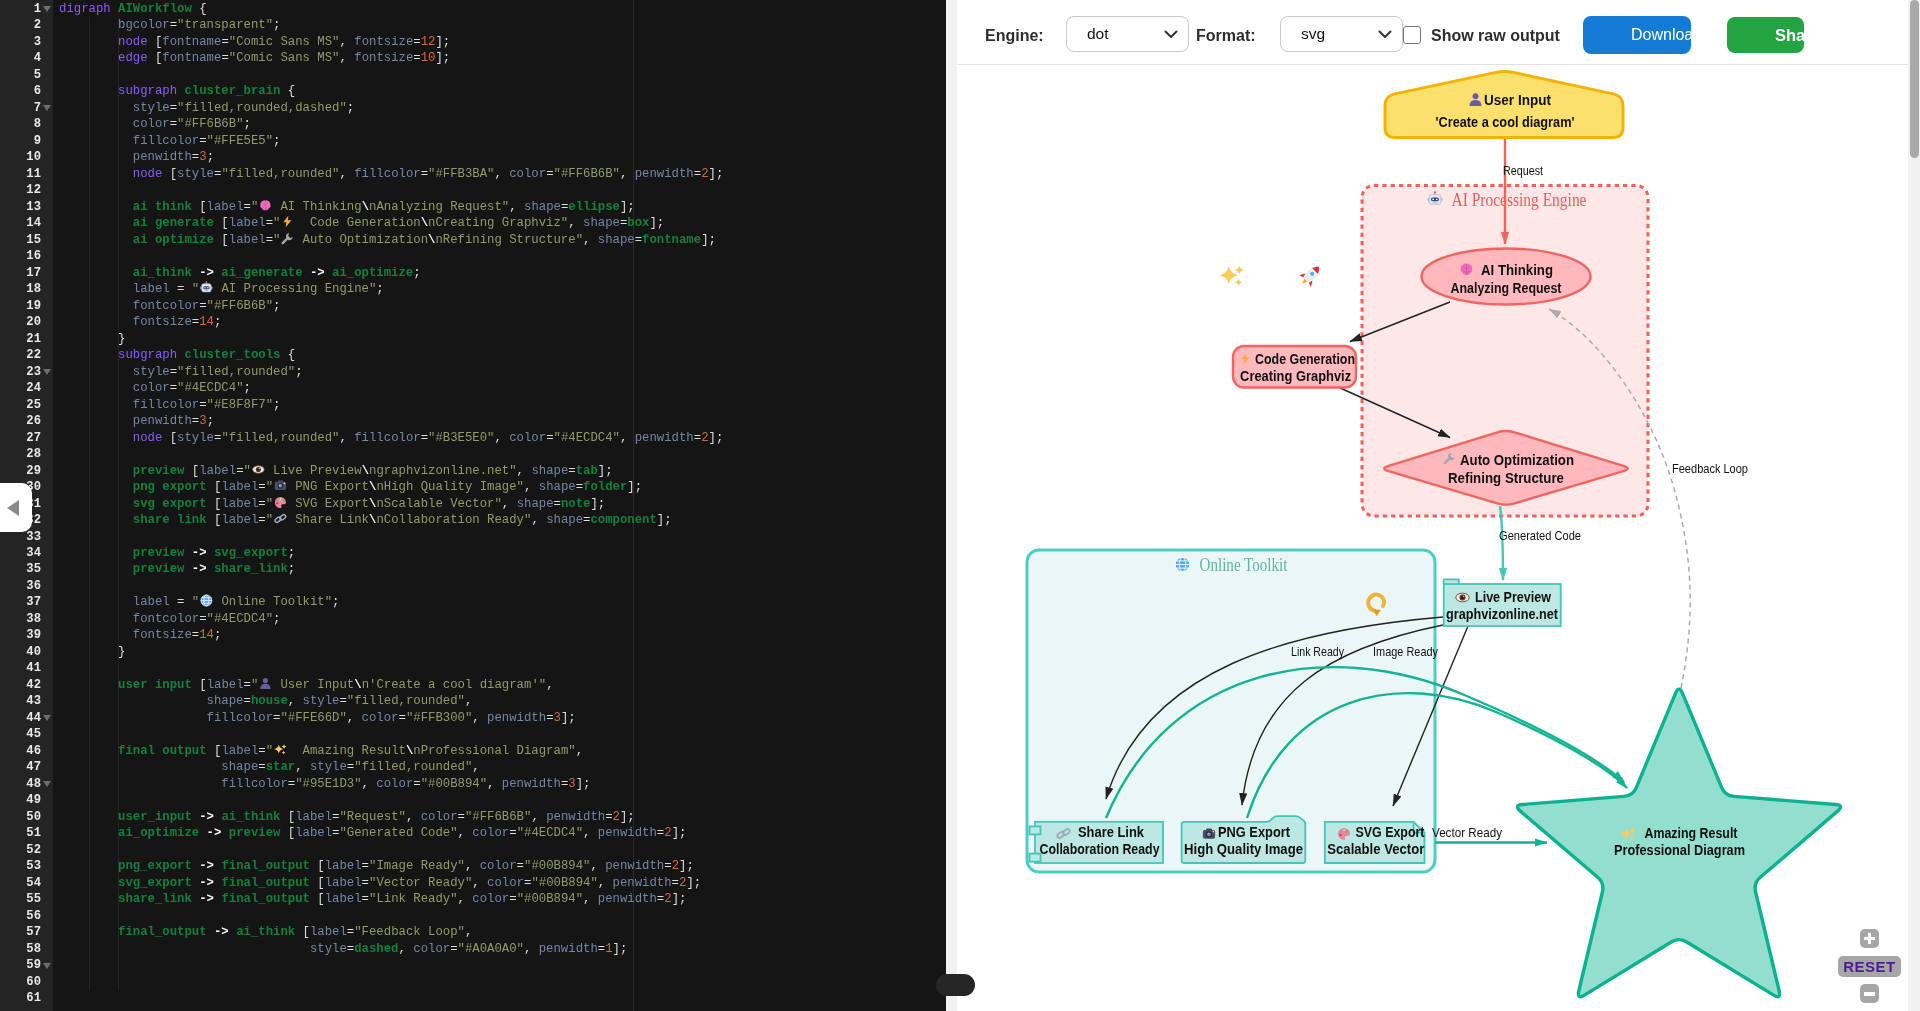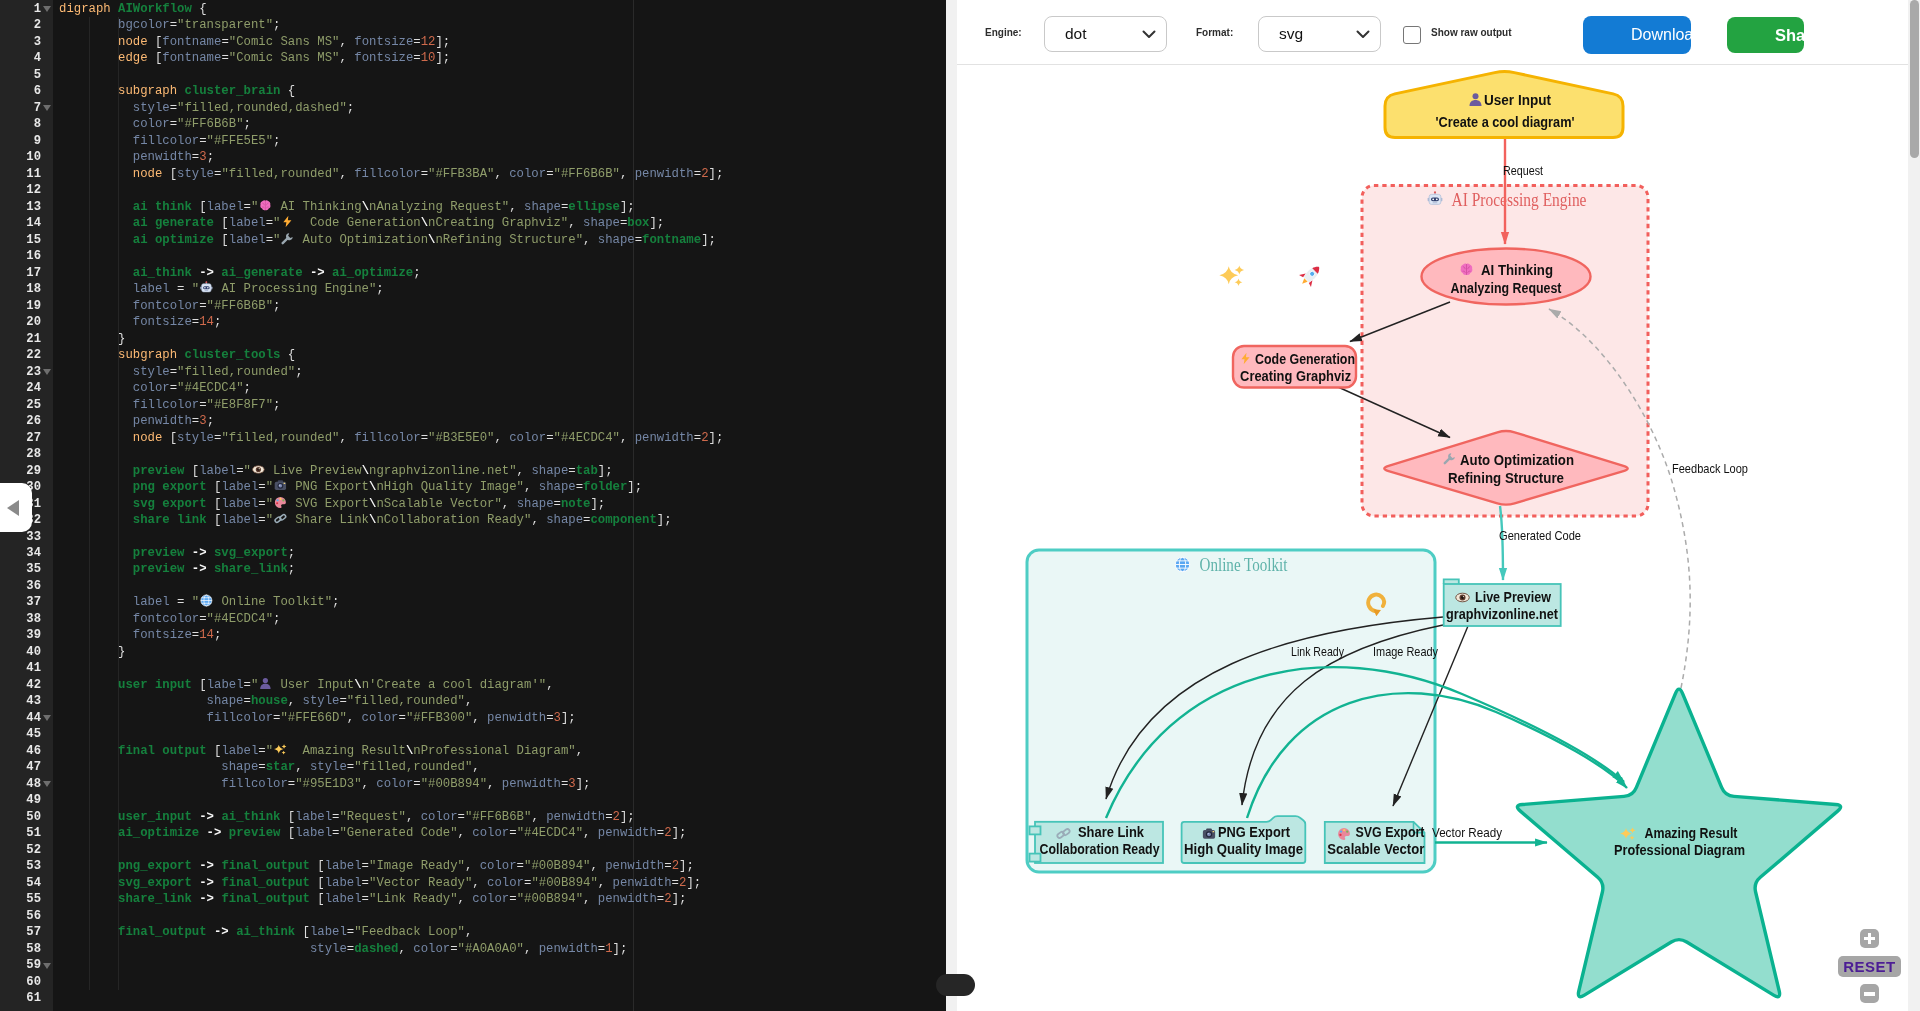--- a/index.html
+++ b/index.html
@@ -7,37 +7,37 @@
 #gutter { position:absolute; left:0; top:0; width:53px; height:1011px; background:#242424; }
 #gnums { position:absolute; left:0; top:1px; width:41px; text-align:right; color:#e8e8e8;
   font:bold 12.2px "Liberation Mono",monospace; line-height:16.49px; white-space:pre; }
 .fold { position:absolute; left:43px; width:0; height:0; border-left:4.5px solid transparent;
   border-right:4.5px solid transparent; border-top:6px solid #6e6e6e; }
 #pmargin { position:absolute; left:633px; top:0; width:1px; height:1011px; background:#2a2a2a; }
 #guide1 { position:absolute; left:88.5px; top:17px; width:1px; height:973px; background:#252525; }
 #guide2 { position:absolute; left:118px; top:17px; width:1px; height:973px; background:#252525; }
 #code { position:absolute; left:59px; top:1px; font:12.3px "Liberation Mono",monospace; line-height:16.49px; }
 .cl { height:16.49px; white-space:pre; overflow:visible; }
-.k { color:#fdba74; }
+.k { color:#8b5cf6; }
 .i { color:#15803d; font-weight:bold; }
 .a { color:#7587a6; }
 .s { color:#8f9d6a; }
 .n { color:#cf6a4c; }
 .p { color:#dedede; }
 .e { color:#f8f8f8; font-weight:bold; }
 svg.em { width:14.77px; height:13px; display:inline-block; vertical-align:-2px; }
 #divider { position:absolute; left:946px; top:0; width:11px; height:1011px; background:#f1f1f1; }
 #toggle { position:absolute; left:0; top:483px; width:32px; height:49px; background:#fff; border-radius:0 10px 10px 0; }
 #toggle:after { content:""; position:absolute; left:7px; top:17px; border-top:8px solid transparent;
   border-bottom:8px solid transparent; border-right:12px solid #8a8a8a; }
 #pill { position:absolute; left:936px; top:974px; width:39px; height:22px; background:#262626; border-radius:11px; }
 #toolbar { position:absolute; left:957px; top:0; width:963px; height:65px; background:#fff; border-bottom:1px solid #e2e2e2; }
-.tlabel { position:absolute; top:27px; font-size:10px; font-weight:600; color:#2d2d2d; }
+.tlabel { position:absolute; top:27px; font-size:16px; font-weight:600; color:#2d2d2d; }
 .tsel { position:absolute; top:16px; height:36px; width:123px; background:#fff; border:1px solid #c9c9c9; font-family:"Liberation Sans",sans-serif;
-  border-radius:8px; font-size:15.5px; color:#111; line-height:34px; padding-left:20px; }
+  border-radius:8px; font-size:15.5px; color:#111; line-height:34px; padding-left:20px;margin-left:22px; }
 .tsel svg { position:absolute; right:10px; top:13px; }
 #checkbox { position:absolute; left:1403px; top:26px; width:17.5px; height:18px; border:1.6px solid #767676; border-radius:3px; background:#fff; }
 .btn { position:absolute; color:#fff; font-weight:bold; text-align:center; border-radius:8px;padding-left:48px; }
 #zoomplus  { position:absolute; left:1860px; top:929px; width:19px; height:19px; background:#a6a6a6; border-radius:5px; }
 #zoomminus { position:absolute; left:1860px; top:984px; width:19px; height:19px; background:#a6a6a6; border-radius:5px; }
 #zoomreset { position:absolute; left:1838px; top:956px; width:63px; height:21px; background:#a6a6a6; border-radius:5px;
   color:#4c1d95; font:bold 15px "Liberation Sans",sans-serif; text-align:center; line-height:21px; letter-spacing:0.5px; }
 .zi { position:absolute; background:#fff; }
 #scroll { position:absolute; left:1908px; top:0; width:12px; height:1011px; background:#f1f1f1; }
 #thumb { position:absolute; left:1.5px; top:0px; width:9px; height:158px; background:#a9a9a9; border-radius:5px; }

